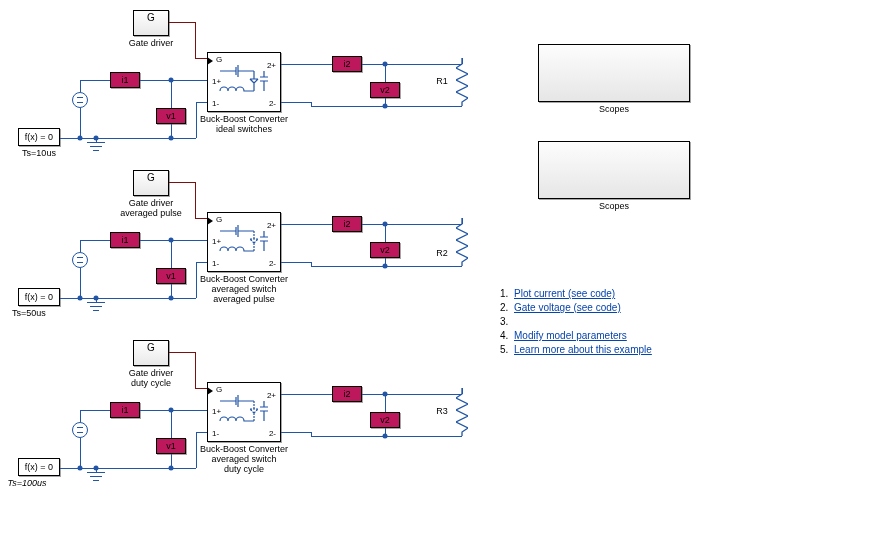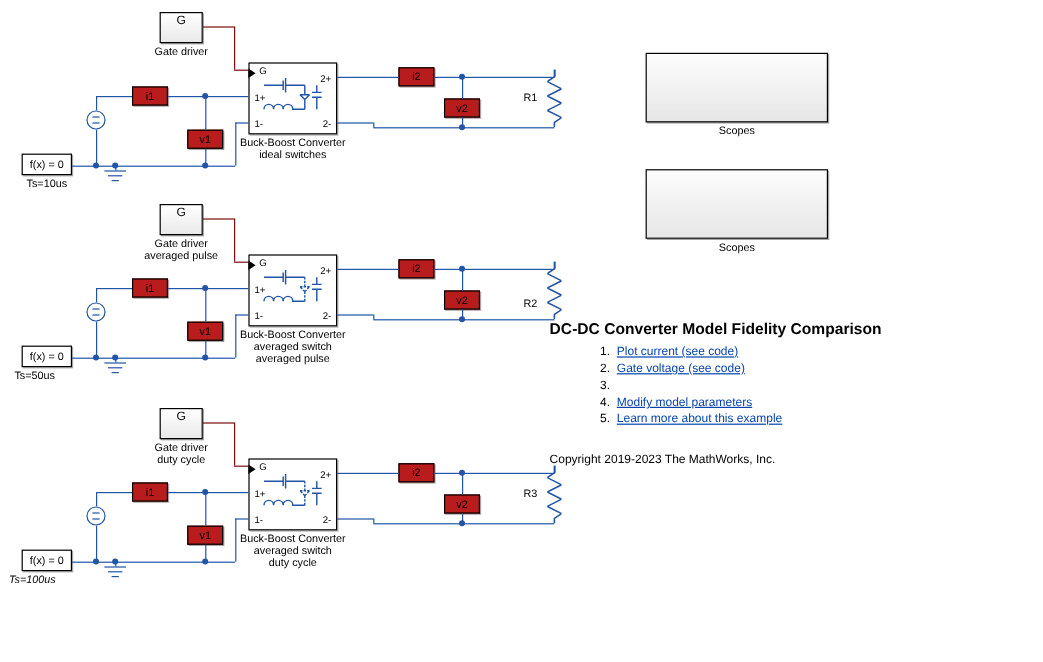--- a/index.html
+++ b/index.html
@@ -30,21 +30,21 @@
     background: #fff;
     border: 1px solid #000;
     box-shadow: 1px 1px 0 rgba(0,0,0,0.35);
   }
   .blk.grad {
     background: linear-gradient(#fff, #e9e9e9);
   }
   
   .mbox {
     position: absolute;
-    background: #b91c1c;
+    background: #be185d;
     border: 1px solid #000;
     box-shadow: 1px 1px 0 rgba(0,0,0,0.35);
     font-size: 9px;
     display: flex;
     align-items: center;
     justify-content: center;
   }
   
   .wh, .wv {
     position: absolute;
@@ -133,33 +133,31 @@
 <body>
 
 <div class="canvas">
 
 <div class="panel" style="left:538px; top:44px; width:152px; height:58px;"></div>
 <div class="lbl" style="left:538px; top:104px; width:152px;">Scopes</div>
 
 <div class="panel" style="left:538px; top:141px; width:152px; height:58px;"></div>
 <div class="lbl" style="left:538px; top:201px; width:152px;">Scopes</div>
 
-<div class="title" style="left:458px; top:266px;">DC-DC Converter Model Fidelity Comparison</div>
 
 <div class="listnum" style="left:500px; top:288px;">1.</div>
 <div class="listitem" style="left:514px; top:288px;">Plot current (see code)</div>
 <div class="listnum" style="left:500px; top:302px;">2.</div>
 <div class="listitem" style="left:514px; top:302px;">Gate voltage (see code)</div>
 <div class="listnum" style="left:500px; top:316px;">3.</div>
 <div class="listnum" style="left:500px; top:330px;">4.</div>
 <div class="listitem" style="left:514px; top:330px;">Modify model parameters</div>
 <div class="listnum" style="left:500px; top:344px;">5.</div>
 <div class="listitem" style="left:514px; top:344px;">Learn more about this example</div>
 
-<div class="copyright" style="left:458px; top:378px;">Copyright 2019-2023 The MathWorks, Inc.</div>
 
 <div class="blk grad" style="left:133px; top:10px; width:36px; height:26px;"></div>
 <div class="lbl" style="left:133px; top:12px; width:36px; font-size:10px;">G</div>
 <div class="lbl" style="left:115px; top:38px; width:72px;">Gate driver</div>
 
 <div class="blk" style="left:207px; top:52px; width:74px; height:60px;">
   <div class="tri" style="left:-1px; top:4px;"></div>
   <div class="port" style="left:8px;  top:2px;">G</div>
   <div class="port" style="left:4px;  top:24px;">1+</div>
   <div class="port" style="left:4px;  top:46px;">1-</div>

